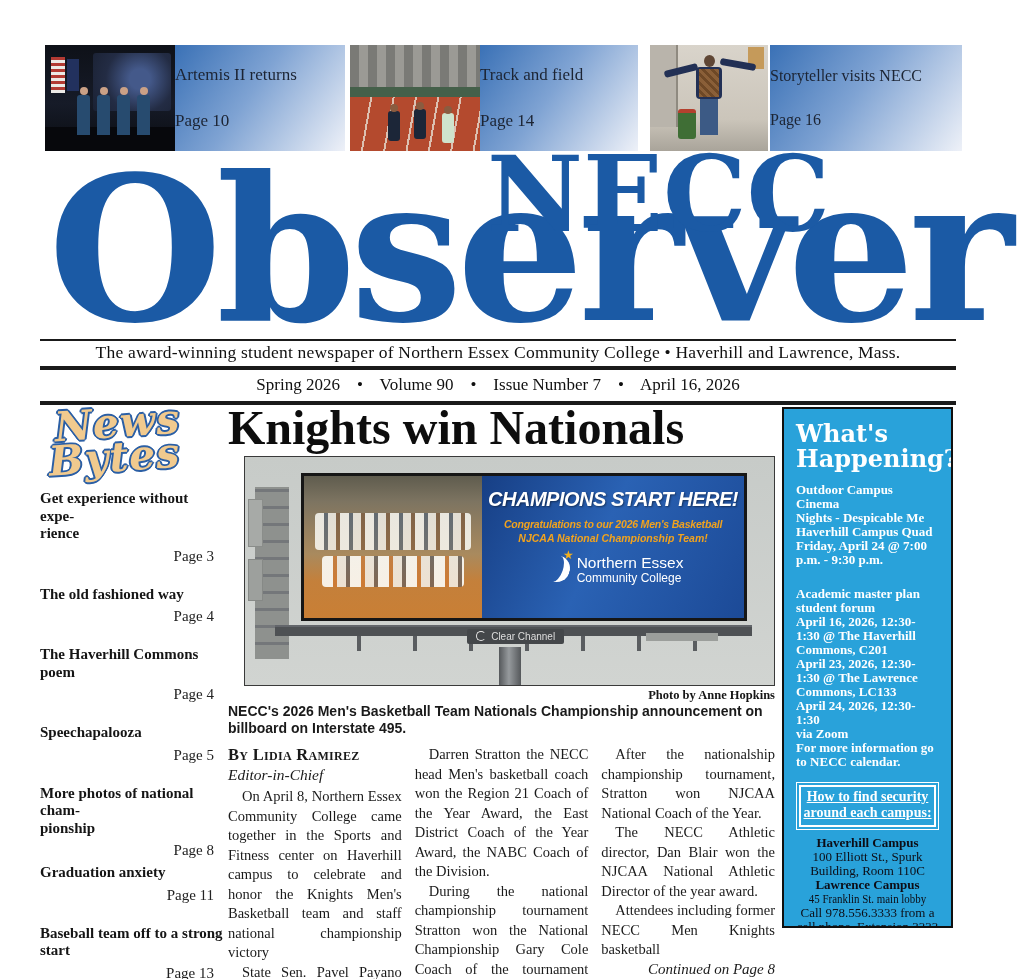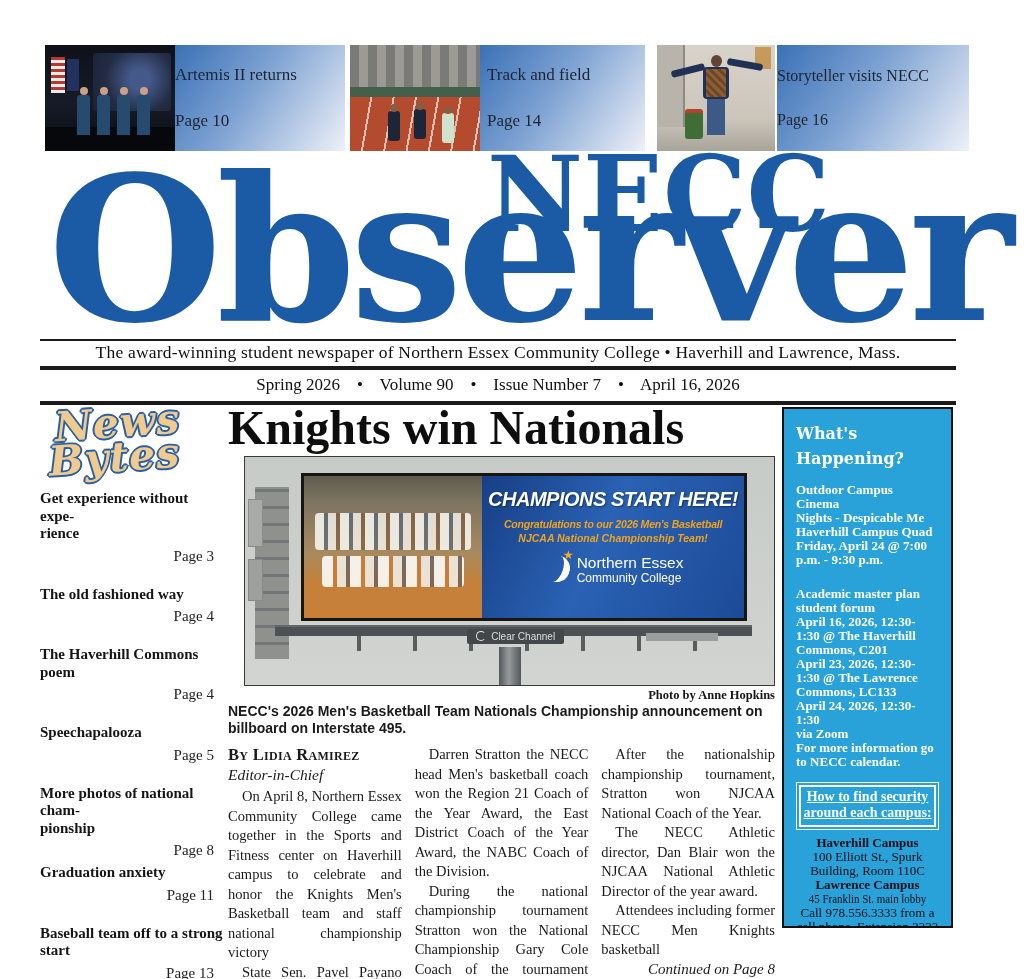--- a/index.html
+++ b/index.html
@@ -13,21 +13,21 @@
   .bp1 { width:130px; }
   .bp2 { width:130px; margin-left:5px; }
   .bp3 { width:118px; margin-left:12px; }
   .b-promo {
     height:106px; flex:none; margin-left:0;
     background:linear-gradient(125deg,#3a71b6 0%,#7fa3d3 45%,#eef1f8 100%);
     display:flex; flex-direction:column; justify-content:center; row-gap:26px;
     text-align:left; color:#1c2433; font-size:17px;
   }
   .pr1 { width:170px; }
-  .pr2 { width:158px;padding-left:7px; }
+  .pr2 { width:158px; }
   .pr3 { width:192px; margin-left:2px; font-size:16px; }
   
   .p-astro { background:linear-gradient(180deg,#0e1118 0%,#161b28 55%,#0a0c10 100%); }
   .p-astro .screen { position:absolute; right:4px; top:8px; width:78px; height:58px; border-radius:3px;
     background:radial-gradient(circle at 60% 45%, #44598a 0 18%, #232c44 60%, #1a2133 100%); }
   .p-astro .stage { position:absolute; bottom:0; left:0; right:0; height:24px; background:#07080c; }
   .p-astro .astro-row { position:absolute; bottom:16px; left:32px; display:flex; gap:7px; }
   .p-astro .astro { width:13px; height:40px; background:#274b6f; border-radius:3px 3px 0 0; position:relative; }
   .p-astro .astro::before { content:""; position:absolute; top:-8px; left:2.5px; width:8px; height:8px; border-radius:50%; background:#caa186; }
   .p-astro .flag1 { position:absolute; left:6px; top:12px; width:14px; height:36px;
@@ -127,21 +127,21 @@
     background:repeating-linear-gradient(90deg, transparent 0 52px, #5a5d60 52px 56px); }
   .cc-tag { position:absolute; top:172px; left:42%; background:#44474a; color:#dedede; font-size:10px;
     font-family:"Liberation Sans", sans-serif; padding:2px 9px; border-radius:2px; display:flex; gap:5px; }
   .cc-dot { width:8px; height:8px; border:1.5px solid #e8e8e8; border-radius:50%; border-right-color:transparent; }
   .ad-tag { position:absolute; top:176px; right:56px; width:72px; height:8px; background:#9b9e9b; }
   .pole { position:absolute; left:calc(50% - 11px); top:190px; width:22px; height:38px;
     background:linear-gradient(90deg,#55585b,#969a9d 45%,#55585b); }
   
   .wh { position:absolute; left:782px; top:407px; width:171px; height:521px; box-sizing:border-box;
     background:#29a2da; border:2px solid #101010; padding:12px 12px 8px; color:#fff; overflow:hidden; }
-  .wh-title { font-family:"DejaVu Serif", serif; font-weight:bold; font-size:16px; line-height:25px; white-space:pre-line; }
+  .wh-title { font-family:"DejaVu Serif", serif; font-weight:bold; font-size:24px; line-height:25px; white-space:pre-line; }
   .wh-event { margin-top:12px; font-weight:bold; font-size:13px; line-height:14px; white-space:pre-line; }
   .wh-event2 { margin-top:20px; }
   .sec-box { margin-top:13px; border:1px solid #fff; padding:2px; }
   .sec-inner { border:2px solid #fff; padding:2px 1px 4px; text-align:center; font-weight:bold;
     font-size:14px; line-height:16px; text-decoration:underline; white-space:pre-line; }
   .contact { margin-top:6px; color:#0d0d16; text-align:center; font-size:13px; line-height:14px; }
   .contact .cname { font-weight:bold; display:block; }
   .contact .caddr { display:block; }
   .condensed { display:block; transform:scaleX(0.84); transform-origin:center; white-space:nowrap; }
 </style>

